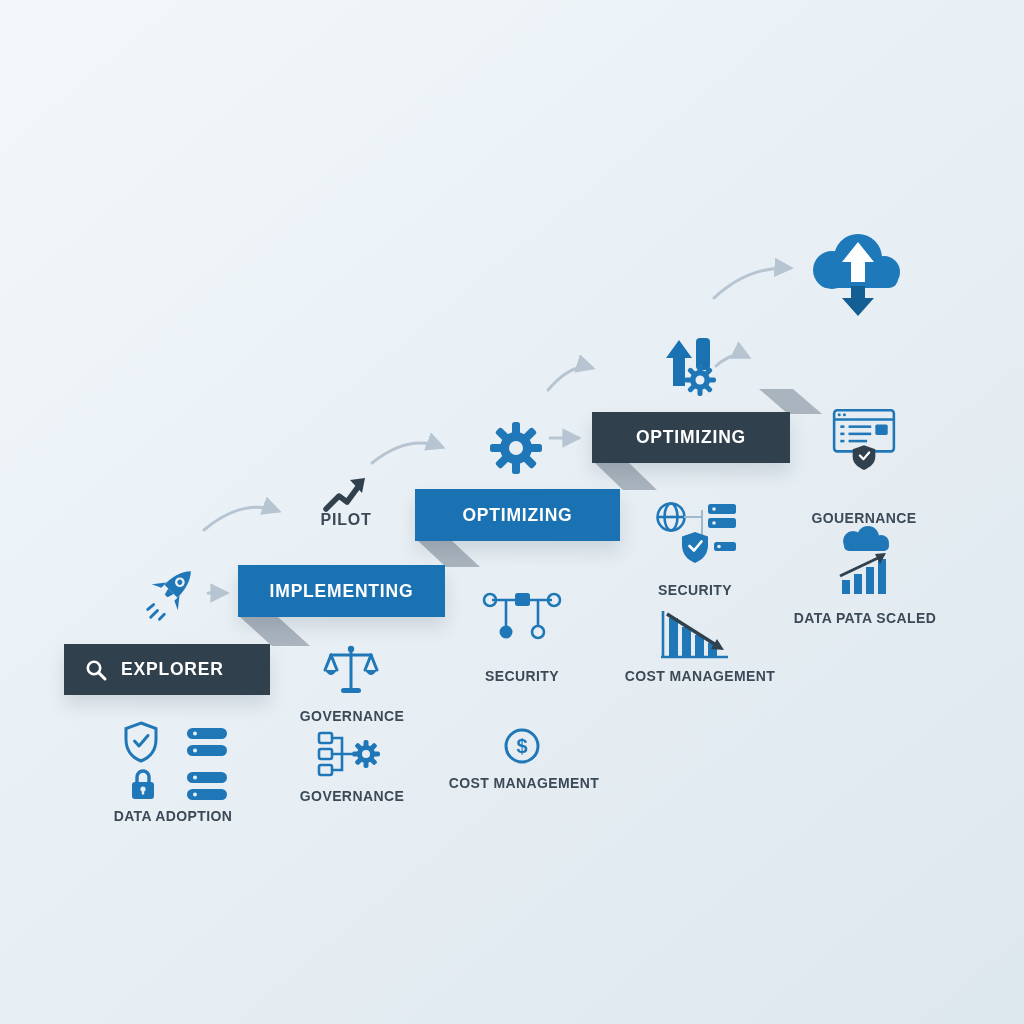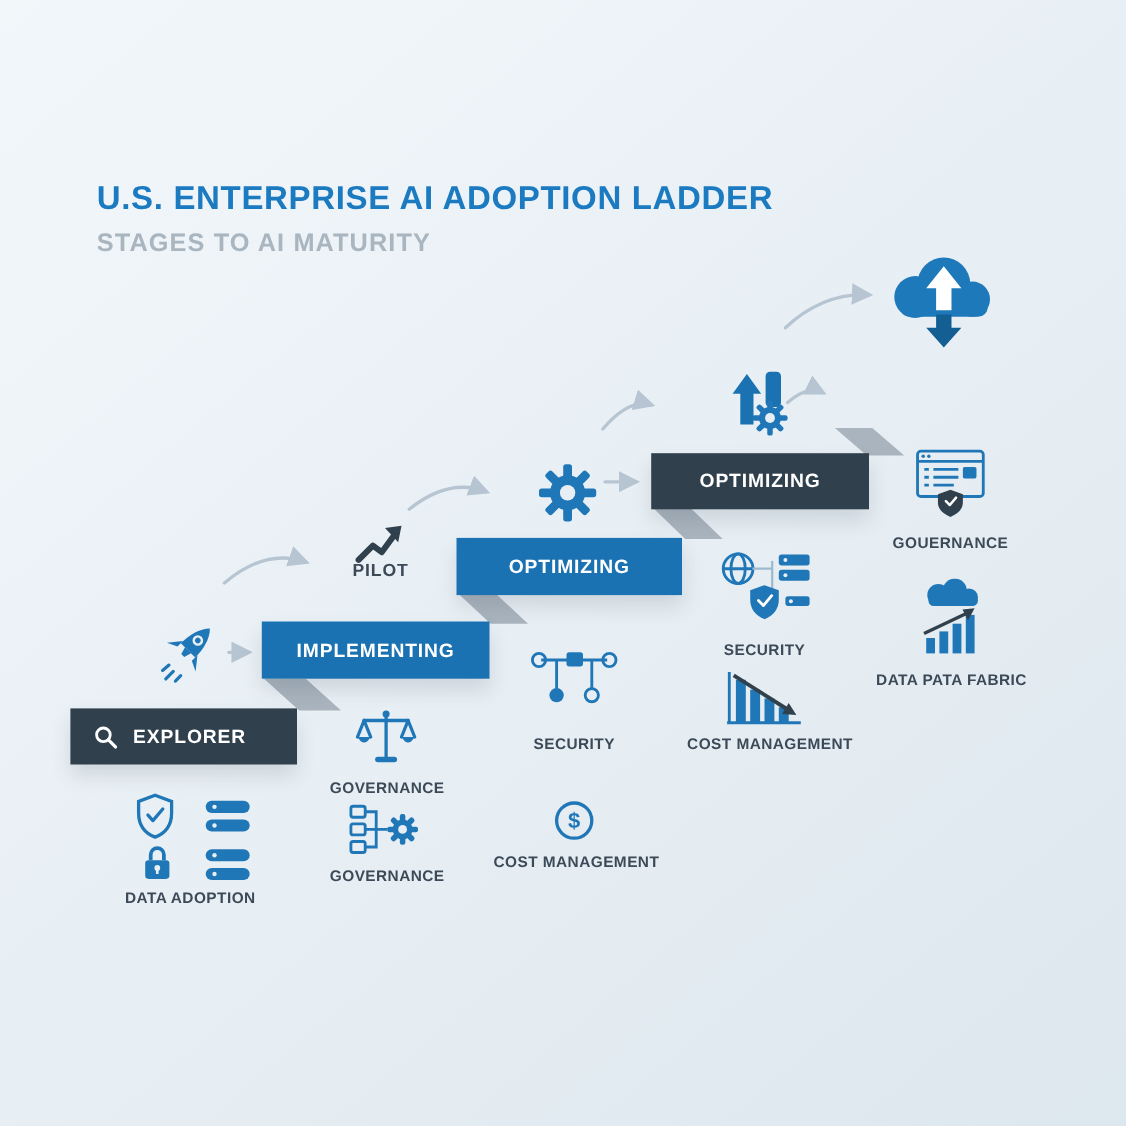--- a/index.html
+++ b/index.html
@@ -60,22 +60,20 @@
       <path d="M208 593 H 226" marker-end="url(#ah)"></path>
       <path d="M204 530 Q 242 498 278 511" marker-end="url(#ah)"></path>
       <path d="M372 463 Q 408 434 442 447" marker-end="url(#ah)"></path>
       <path d="M548 390 Q 572 362 592 368" marker-end="url(#ah)"></path>
       <path d="M550 438 H 578" marker-end="url(#ah)"></path>
       <path d="M716 366 Q 734 350 748 357" marker-end="url(#ah)"></path>
       <path d="M714 298 Q 748 266 790 268" marker-end="url(#ah)"></path>
     </g>
   </svg>
 
-  <h1 class="title">U.S. ENTERPRISE AI ADOPTION LADDER</h1>
-  <h2 class="subtitle">STAGES TO AI MATURITY</h2>
 
   <div class="stage-box box-dark" style="left:64px;top:644px;width:206px;height:51px;justify-content:flex-start;padding-left:20px;gap:13px">
     <span class="inline-icon" style="width:24px;height:24px">
       <svg viewBox="0 0 24 24">
           <circle cx="10" cy="10" r="6.2" fill="none" stroke="#ffffff" stroke-width="2.6"></circle>
           <line x1="14.6" y1="14.6" x2="21" y2="21" stroke="#ffffff" stroke-width="3" stroke-linecap="round"></line>
         </svg>
     </span>
     <span>EXPLORER</span>
   </div>
@@ -302,34 +300,34 @@
         <line x1="10" y1="27" x2="14" y2="27"></line>
           <line x1="18" y1="27" x2="40" y2="27"></line>
         <line x1="10" y1="34" x2="14" y2="34"></line>
           <line x1="18" y1="34" x2="36" y2="34"></line>
       </g>
       <rect x="44" y="18" width="12" height="10" rx="1.5" fill="#2077b8"></rect>
       <path d="M33 38 L44 42 V49 C44 55 40 59 33 62 C26 59 22 55 22 49 V42 Z" fill="#31404d"></path>
       <path d="M29 48 L32.5 51.5 L38 45" stroke="#ffffff" stroke-width="2.2" fill="none" stroke-linecap="round" stroke-linejoin="round"></path>
     </svg>
   </span>
-  <div class="cap-label" style="left:784px;top:485px;width:160px">GOUERNANCE</div>
+  <div class="cap-label" style="left:784px;top:510px;width:160px">GOUERNANCE</div>
   <span class="icon" style="left:828px;top:526px;width:74px;height:72px">
     <svg viewBox="0 0 74 72">
       <g fill="#2077b8">
         <circle cx="25" cy="15" r="10"></circle>
         <circle cx="40" cy="11" r="11"></circle>
         <circle cx="53" cy="17" r="8"></circle>
         <rect x="16" y="15" width="45" height="10" rx="5"></rect>
       </g>
       <g fill="#2077b8">
         <rect x="14" y="54" width="8" height="14"></rect>
         <rect x="26" y="48" width="8" height="20"></rect>
         <rect x="38" y="41" width="8" height="27"></rect>
         <rect x="50" y="33" width="8" height="35"></rect>
       </g>
       <path d="M12 50 L50 32" stroke="#31404d" stroke-width="3" fill="none"></path>
       <path d="M58 27 L47 28 L52 38 Z" fill="#31404d"></path>
     </svg>
   </span>
-  <div class="cap-label" style="left:770px;top:610px;width:190px">DATA PATA FABRIC</div>
+  <div class="cap-label" style="left:770px;top:610px;width:190px">DATA PATA SCALED</div>
 
 </div>
 
 </body></html>

